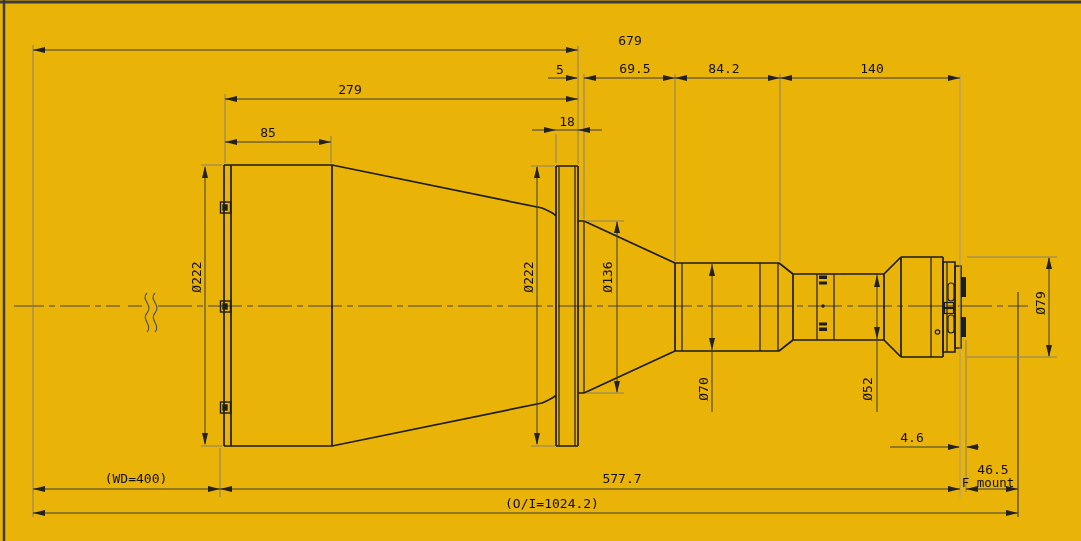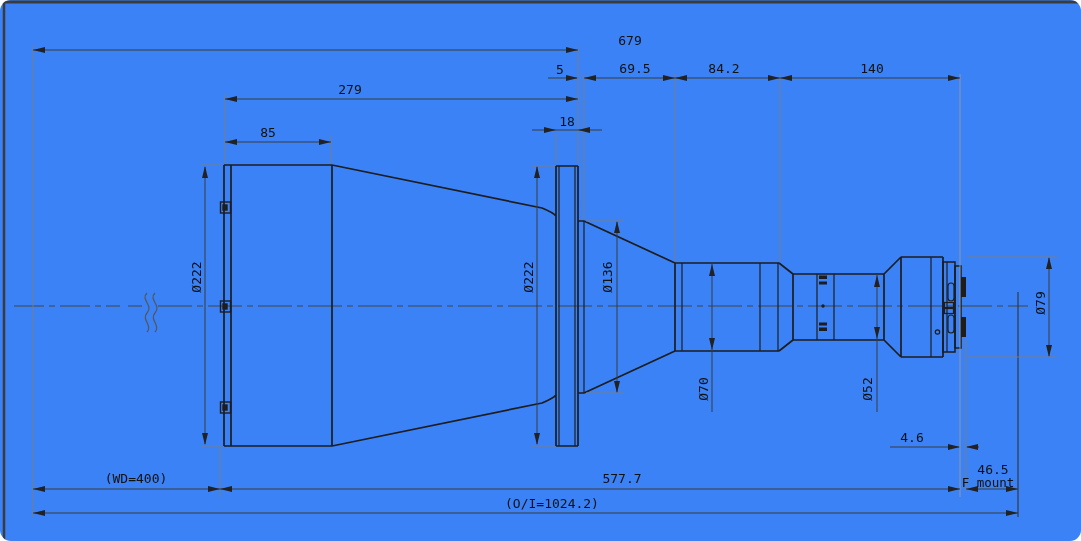--- a/index.html
+++ b/index.html
@@ -1,17 +1,17 @@
 <!DOCTYPE html>
 <html><head>
 <meta charset="utf-8">
 <style>
   html,body{margin:0;padding:0;background:#fff;}
-  .stage{position:relative;width:1081px;height:541px;background:#3b82f6;overflow:hidden;
-         font-family:"DejaVu Sans Mono", monospace;border-radius:11px;}
+  .stage{position:relative;width:1081px;height:541px;background:#eab308;overflow:hidden;
+         font-family:"DejaVu Sans Mono", monospace;}
   svg{display:block;}
   text{font-family:"DejaVu Sans Mono", monospace;font-size:13px;fill:#111;}
   .rot{font-size:13px;}
   .small{font-size:12.5px;}
 </style>
 </head>
 <body>
 
 <div class="stage">
 <svg width="1081" height="541" viewBox="0 0 1081 541" xmlns="http://www.w3.org/2000/svg">

